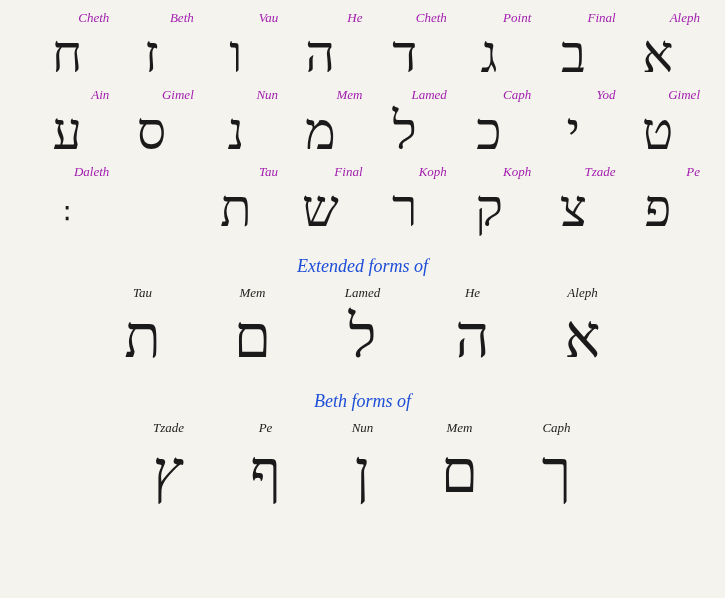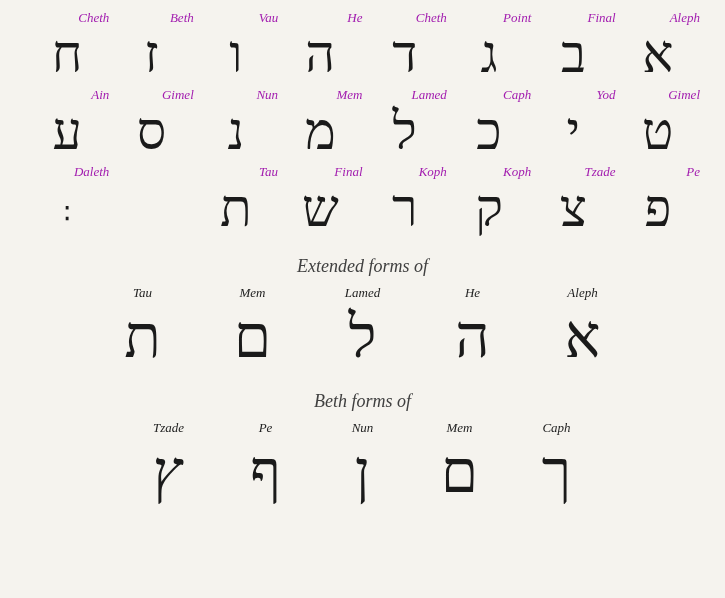--- a/index.html
+++ b/index.html
@@ -36,21 +36,21 @@
       font-size: 52px;
       font-family: 'Times New Roman', serif;
       color: #1a1a1a;
       line-height: 1.1;
     }
     .section-title {
       text-align: center;
       font-style: italic;
       font-size: 18px;
       margin: 18px 0 8px 0;
-      color: #404040;
+      color: #1d4ed8;
     }
     .extended-labels {
       display: flex;
       justify-content: center;
       gap: 0;
       padding: 0 60px;
     }
     .ext-label-cell {
       width: 110px;
       text-align: center;

